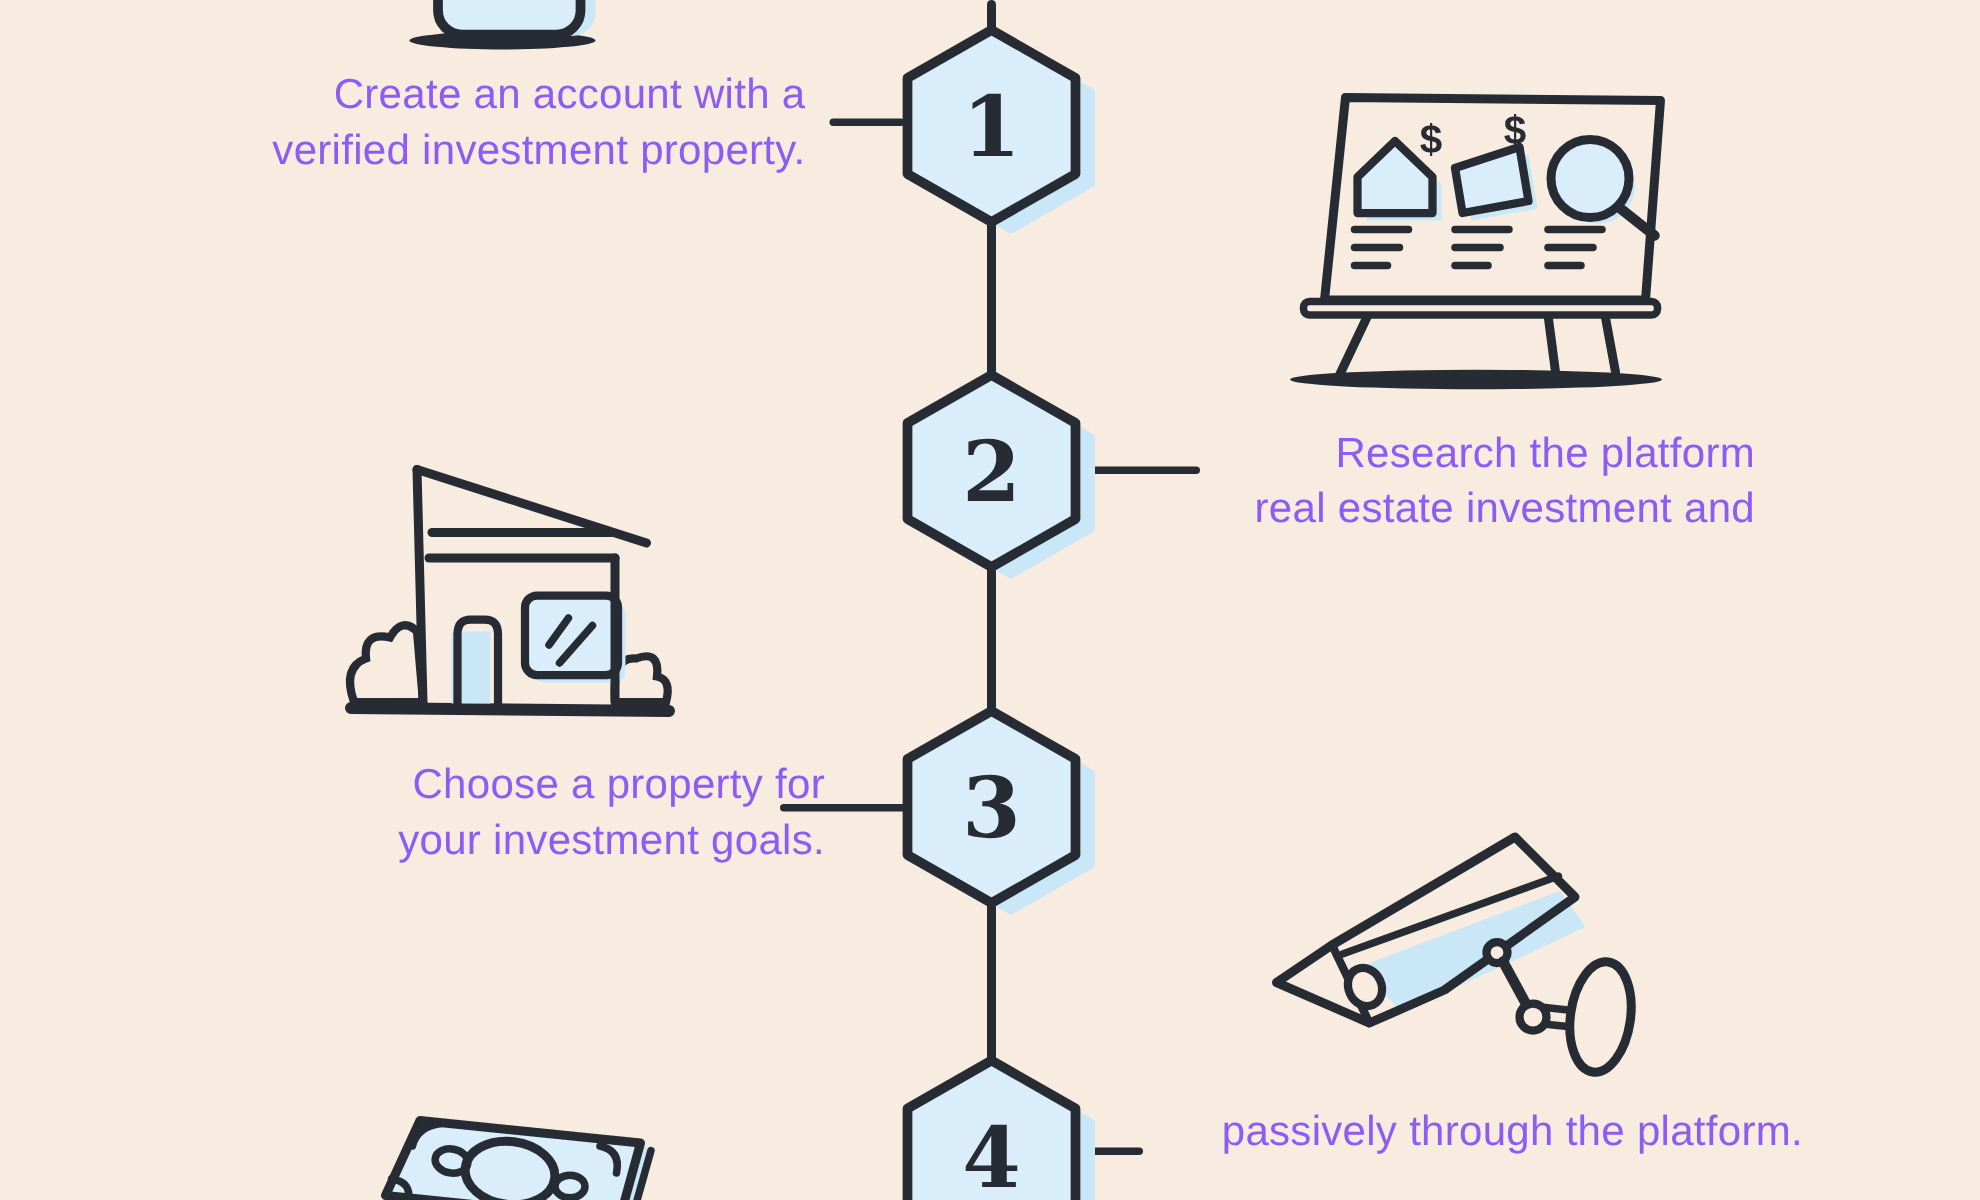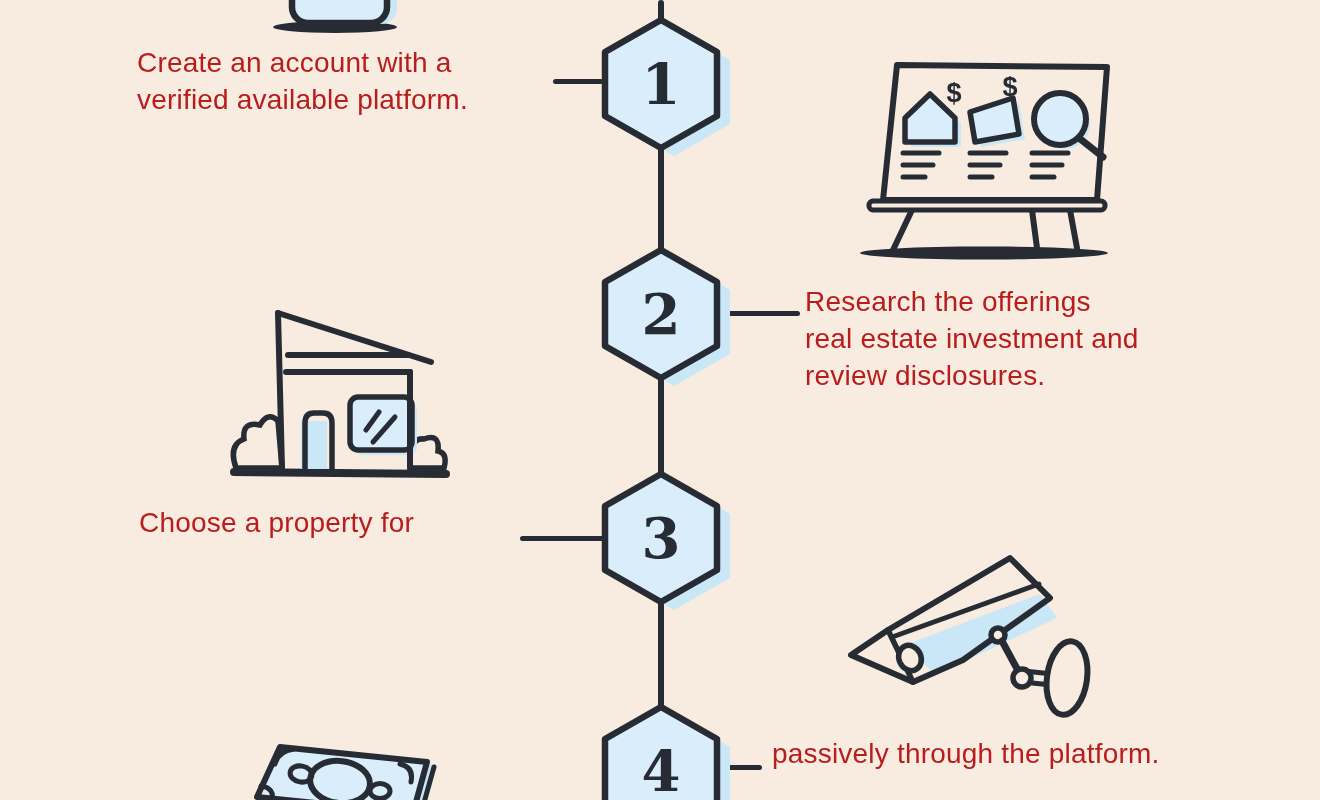--- a/index.html
+++ b/index.html
@@ -19,22 +19,22 @@
 
   svg{position:absolute;overflow:visible;}
   .hex-shadow{fill:#c9e7f6;}
   .hex-main{fill:#d9eefa;stroke:#272c34;stroke-width:6.5;stroke-linejoin:round;}
   .hex-num{
     font-family:"DejaVu Serif",serif;font-weight:700;font-size:56px;
     fill:#272c34;text-anchor:middle;
   }
 
   .step-text{
-    position:absolute;text-align:left;
-    color:#b91c1c;font-size:28px;line-height:37px;letter-spacing:0.2px;
+    position:absolute;text-align:right;
+    color:#8b5cf6;font-size:28px;line-height:37px;letter-spacing:0.2px;
   }
   .tline{display:block;white-space:nowrap;}
 
   .ink{stroke:#272c34;fill:none;stroke-linecap:round;stroke-linejoin:round;}
   .fill-bg{fill:#f7ecdf;}
   .fill-blue{fill:#d9eefa;}
   .fill-shadow{fill:#c9e7f6;}
   .fill-ink{fill:#272c34;}
   .dollar{
     font-family:"Liberation Sans",sans-serif;font-weight:700;font-size:27px;
@@ -71,31 +71,31 @@
   </svg>
 
   <svg style="left:598px;top:703px" width="134" height="146" viewBox="0 0 134 146">
     <polygon class="hex-shadow" points="76,12 132,44 132,108 76,140 20,108 20,44"></polygon>
     <polygon class="hex-main" points="63,4 119,36 119,100 63,132 7,100 7,36"></polygon>
     <text class="hex-num" x="63" y="88">4</text>
   </svg>
 
   <div class="step-text" style="left:137px;top:44px;width:400px">
     <span class="tline">Create an account with a</span>
-    <span class="tline">verified available platform.</span>
+    <span class="tline">verified investment property.</span>
   </div>
 
   <div class="step-text" style="left:805px;top:283px;width:365px">
-    <span class="tline">Research the offerings</span>
+    <span class="tline">Research the platform</span>
     <span class="tline">real estate investment and</span>
-    <span class="tline">review disclosures.</span>
   </div>
 
-  <div class="step-text" style="left:139px;top:504px;width:400px">
+  <div class="step-text" style="left:150px;top:504px;width:400px">
     <span class="tline">Choose a property for</span>
+    <span class="tline">your investment goals.</span>
   </div>
 
   <div class="step-text" style="left:772px;top:735px;width:430px">
     <span class="tline">passively through the platform.</span>
   </div>
 
   <svg style="left:262px;top:-52px" width="150" height="86" viewBox="0 0 150 86">
     <ellipse class="fill-ink" cx="73" cy="79" rx="62" ry="6"></ellipse>
     <rect class="fill-shadow" x="39" y="-20" width="96" height="96" rx="16"></rect>
     <rect class="fill-blue" x="30" y="-26" width="95" height="101" rx="16" stroke="#272c34" stroke-width="6.5"></rect>

